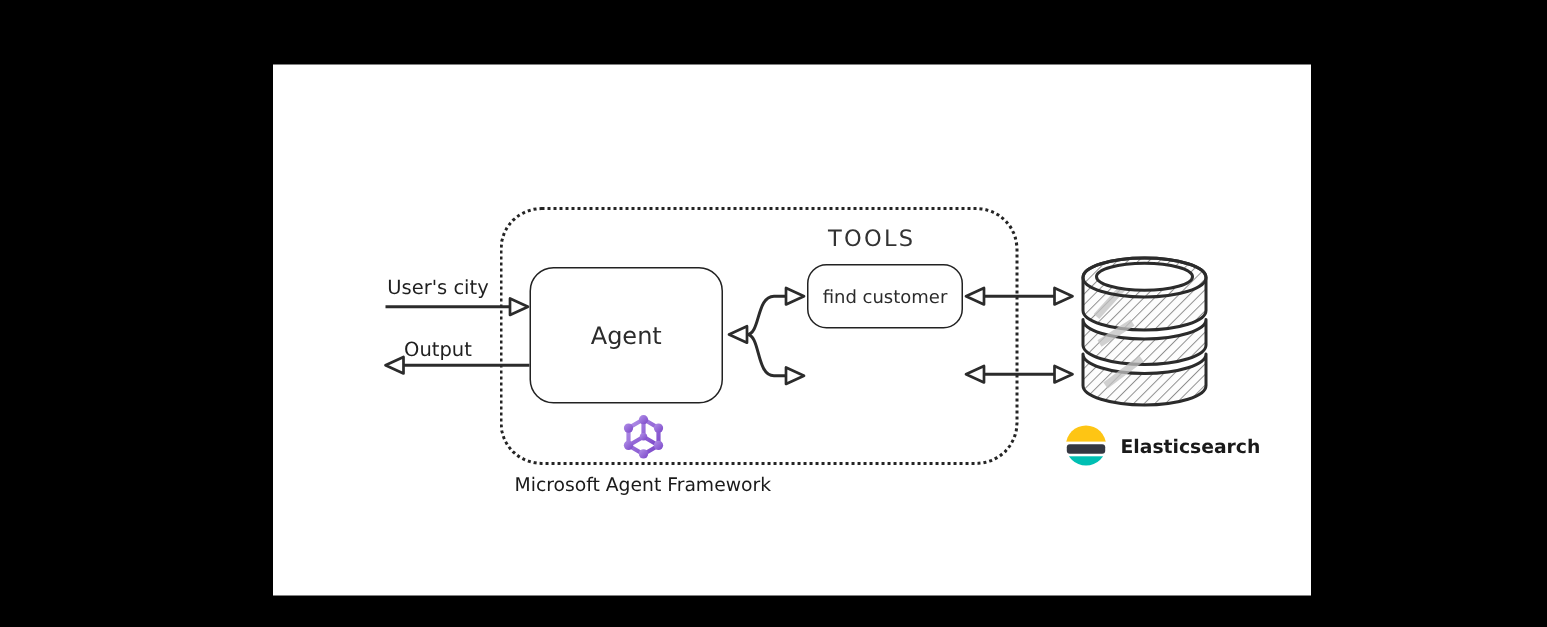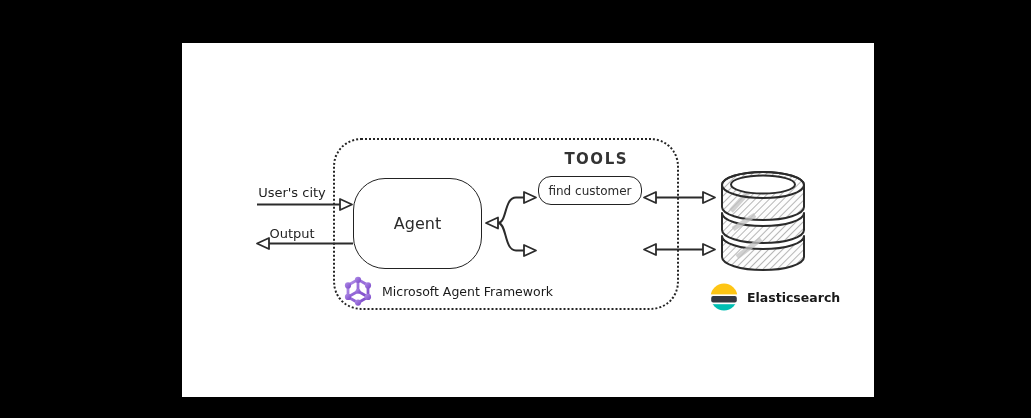--- a/index.html
+++ b/index.html
@@ -1,33 +1,33 @@
 <!DOCTYPE html>
 <html><head>
 <meta charset="utf-8">
 <style>
   html,body{margin:0;padding:0;background:#000;}
   .stage{position:relative;width:1031px;height:418px;background:#000;overflow:hidden;
          font-family:"DejaVu Sans","Liberation Sans",sans-serif;color:#2b2b2b;}
   .panel{position:absolute;left:182px;top:43px;width:692px;height:354px;background:#fff;}
   .dotted-box{position:absolute;left:333px;top:138px;width:346px;height:172px;
               border:2px dotted #242424;border-radius:28px;box-sizing:border-box;}
-  .tools-label{position:absolute;left:552px;top:150px;width:76px;text-align:right;
-               font-size:15px;font-weight:700;letter-spacing:1.5px;color:#333;}
+  .tools-label{position:absolute;left:552px;top:150px;width:76px;text-align:left;
+               font-size:15px;font-weight:400;letter-spacing:1.5px;color:#333;}
   .node{position:absolute;background:#fff;border:1.7px solid #222;box-sizing:border-box;
         display:flex;align-items:center;justify-content:center;}
-  .agent-box{left:353px;top:178px;width:129px;height:91px;border-radius:32px;font-size:16px;}
-  .tool-box{left:538px;top:176px;width:104px;height:29px;border-radius:13px;font-size:12px;}
+  .agent-box{left:353px;top:178px;width:129px;height:91px;border-radius:16px;font-size:16px;}
+  .tool-box{left:538px;top:176px;width:104px;height:43px;border-radius:13px;font-size:12px;}
   .tool-box.second{top:230px;}
   .io-label{position:absolute;font-size:13px;color:#1f1f1f;text-align:center;}
   .input-label{left:250px;top:185px;width:84px;}
   .output-label{left:252px;top:226px;width:80px;}
   .overlay{position:absolute;left:0;top:0;width:1031px;height:418px;pointer-events:none;}
   .legend{position:absolute;display:flex;align-items:center;gap:9px;}
-  .framework-legend{left:343px;top:276px;}
+  .framework-legend{left:343px;top:276px;flex-direction:column;}
   .elastic-legend{left:710px;top:283px;font-weight:bold;}
   .legend .cap{font-size:12.5px;color:#1a1a1a;white-space:nowrap;}
 </style>
 </head>
 <body>
 
 <div class="stage">
   <div class="panel"></div>
 
   <div class="dotted-box"></div>

